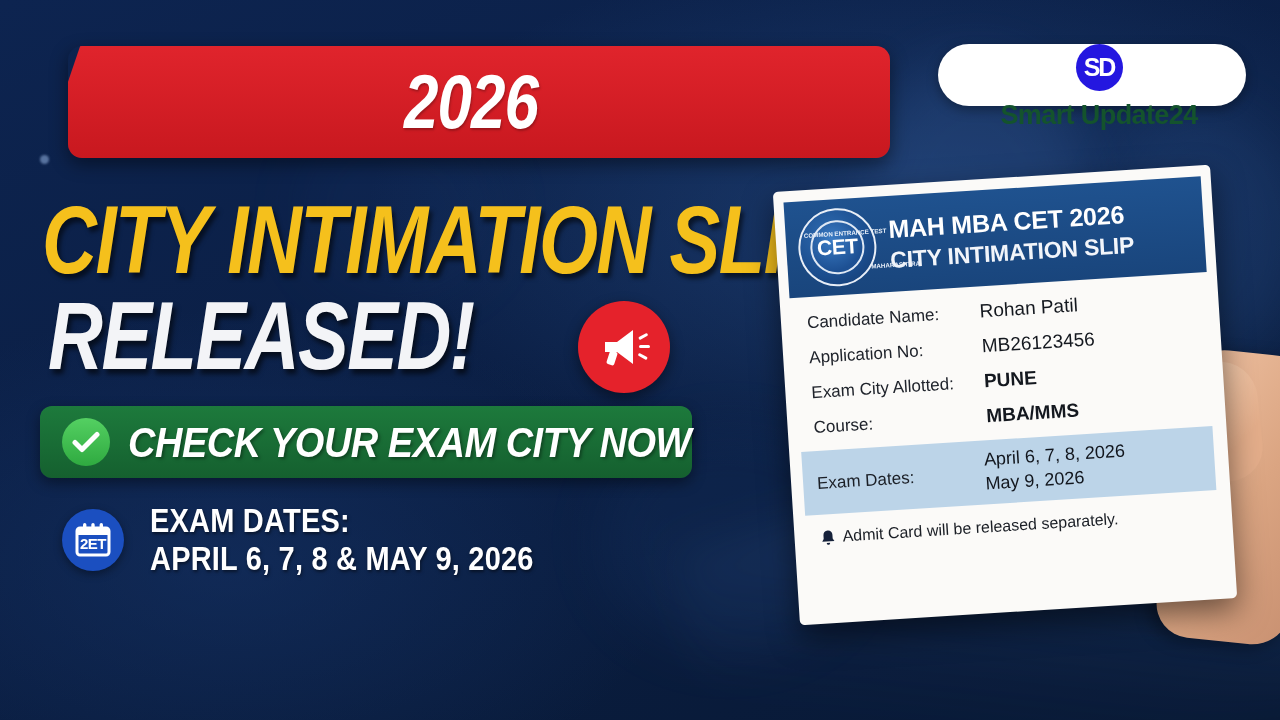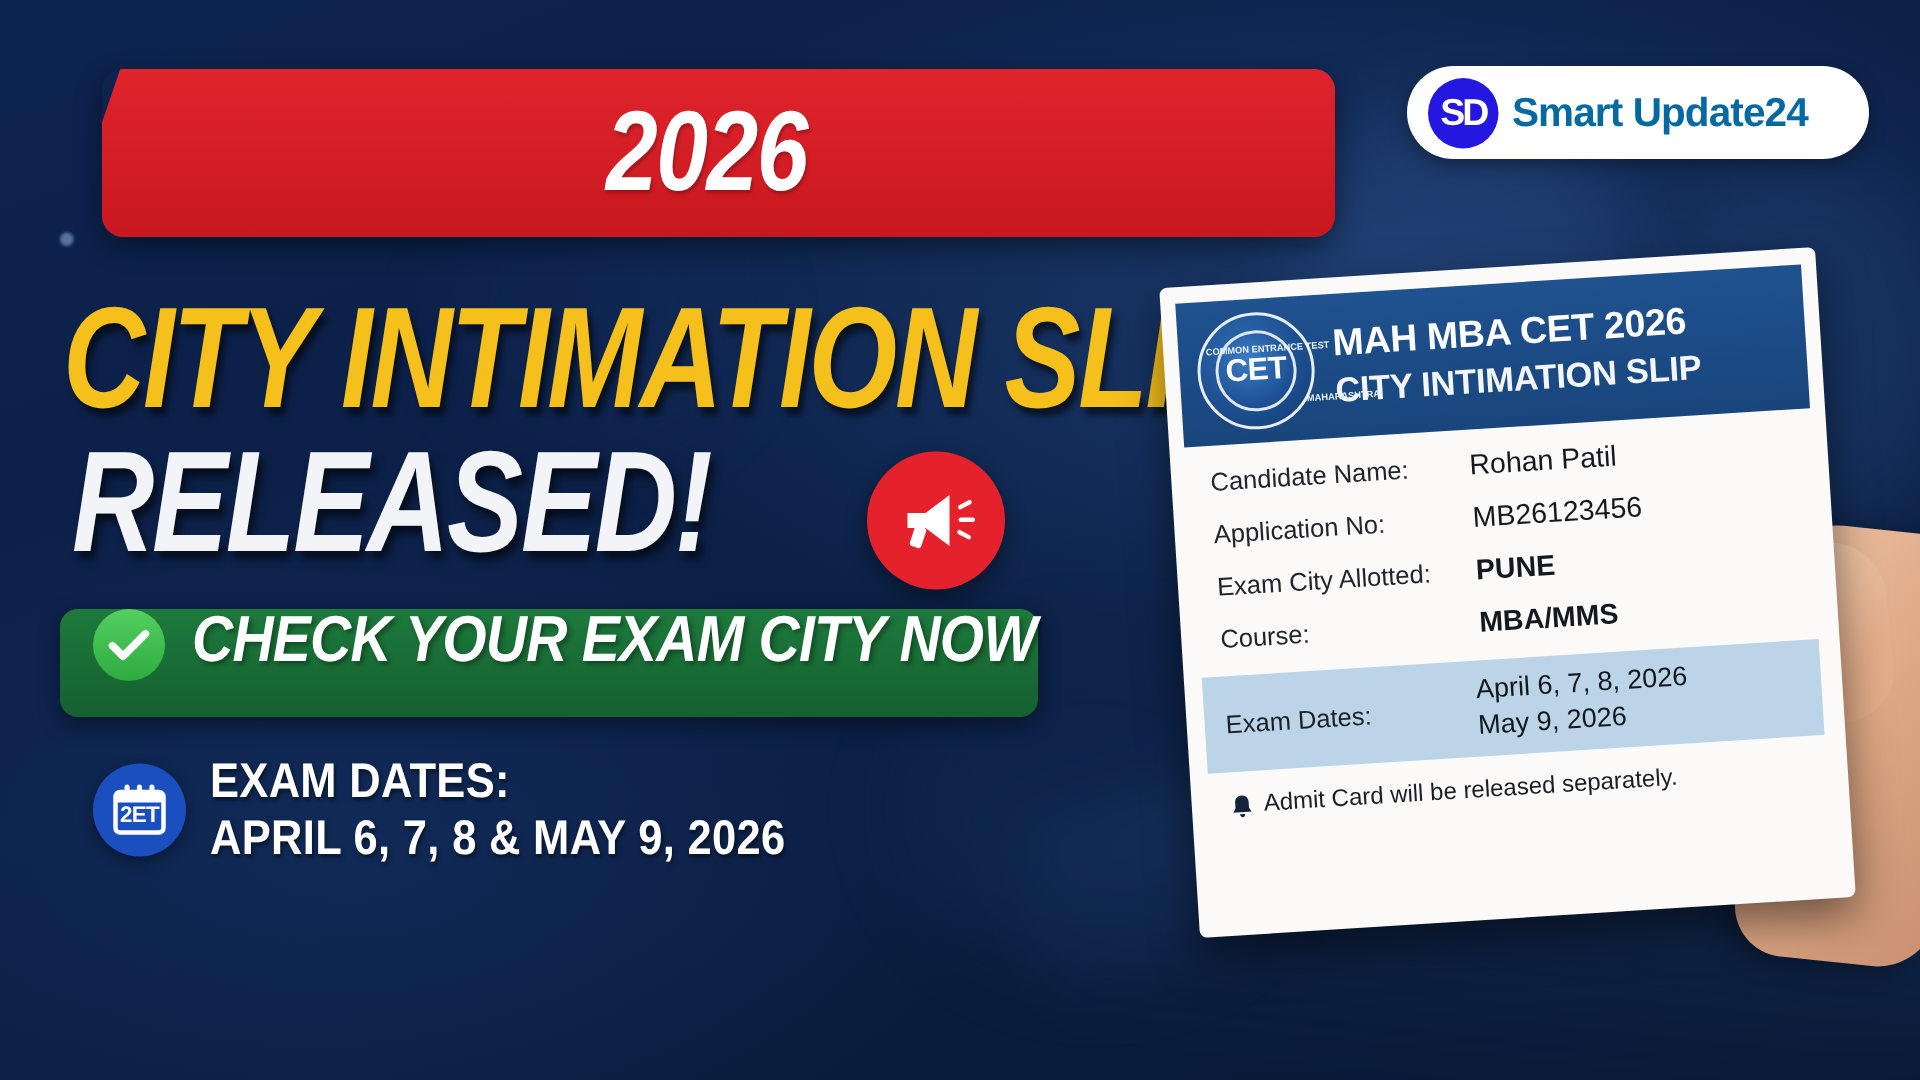--- a/index.html
+++ b/index.html
@@ -61,28 +61,29 @@
     letter-spacing:-1px; transform:scaleY(1.22); line-height:1;
     padding-left:10px; text-shadow:1px 2px 2px rgba(0,0,0,.25);
   }
 
   
   .logo-pill {
     position:absolute; left:938px; top:44px; width:308px; height:62px;
     background:#ffffff; border-radius:31px;
     display:flex; align-items:center; gap:9px; padding-left:14px;
     box-shadow:0 4px 12px rgba(0,0,0,.35);
+    flex-direction:column;
   }
   .logo-circle {
     width:47px; height:47px; border-radius:50%;
     background:#2417e0; color:#fff; flex:0 0 47px;
     display:flex; align-items:center; justify-content:center;
     font-size:25px; font-weight:bold; letter-spacing:-2px;
   }
-  .logo-text { font-size:27px; font-weight:bold; color:#0369a1; letter-spacing:-.6px; }
+  .logo-text { font-size:27px; font-weight:bold; color:#14532d; letter-spacing:-.6px; }
 
   
   .h-yellow {
     position:absolute; left:42px; top:192px;
     font-size:76px; font-weight:bold; font-style:italic;
     color:#f5c01c; letter-spacing:-1.5px; line-height:1;
     transform:scaleY(1.26); transform-origin:left top;
     text-shadow:3px 4px 4px rgba(0,0,0,.55);
     white-space:nowrap;
   }
@@ -98,37 +99,37 @@
     position:absolute; left:578px; top:301px; width:92px; height:92px;
     border-radius:50%; background:#e5222b;
     display:flex; align-items:center; justify-content:center;
     box-shadow:0 5px 14px rgba(0,0,0,.45);
   }
 
   
   .green-banner {
     position:absolute; left:40px; top:406px; width:652px; height:72px;
     background:linear-gradient(180deg,#1d7a3c 0%,#15602f 100%);
-    border-radius:12px; display:flex; align-items:flex-start; gap:18px;
+    border-radius:12px; display:flex; align-items:center; gap:18px;
     padding-left:22px;
     box-shadow:0 5px 14px rgba(0,0,0,.42);
   }
   .check-circle {
     width:48px; height:48px; border-radius:50%; flex:0 0 48px;
     background:linear-gradient(180deg,#54d062 0%,#2faa40 100%);
     display:flex; align-items:center; justify-content:center;
   }
   .green-text {
     font-size:38px; font-weight:bold; font-style:italic; color:#ffffff;
     letter-spacing:-.5px; transform:scaleY(1.14); white-space:nowrap;
     text-shadow:2px 2px 3px rgba(0,0,0,.35);
   }
 
   
-  .info-row { position:absolute; display:flex; align-items:center; gap:16px; }
+  .info-row { position:absolute; display:flex; align-items:center; gap:26px; }
   .row-dates { left:62px; top:505px; }
   .row-admit  { left:58px; top:608px; }
   .icon-circle-blue {
     width:62px; height:62px; border-radius:50%; flex:0 0 62px;
     background:#1b4fc0; display:flex; align-items:center; justify-content:center;
     box-shadow:0 3px 9px rgba(0,0,0,.4);
   }
   .cal-box { position:relative; width:38px; height:36px; }
   .cal-txt {
     position:absolute; left:0; right:0; top:13px; text-align:center;

